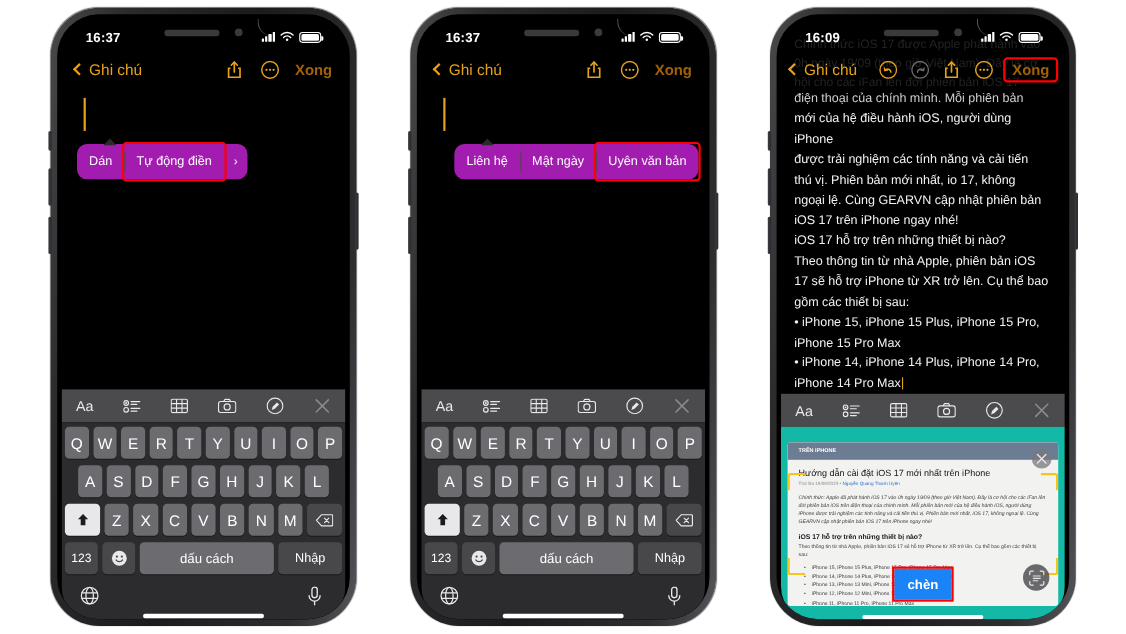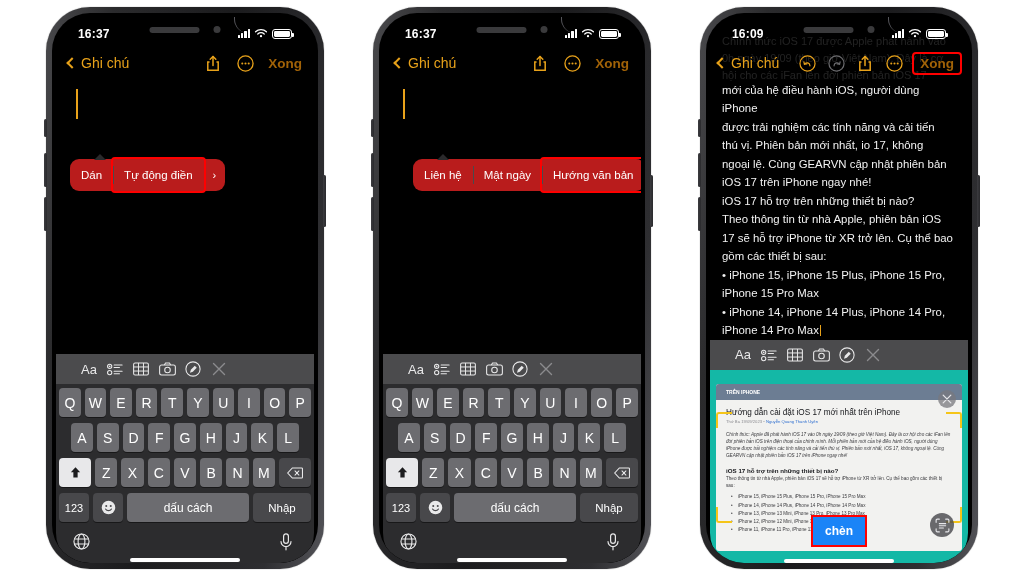--- a/index.html
+++ b/index.html
@@ -103,22 +103,22 @@
   
   .note-body { position: relative; flex: 1; overflow: hidden; }
   .caret {
     position: absolute; left: 20px; top: 10px;
     width: 2px; height: 30px; background: #e8a21a;
   }
 
   
   .ctxmenu {
     position: absolute; display: flex; align-items: stretch;
-    background: #b91c1c; border-radius: 9px; overflow: visible;
-    height: 32px; box-shadow: 0 1px 6px rgba(0,0,0,.5); margin-top: 28px;
+    background: #a21caf; border-radius: 9px; overflow: visible;
+    height: 32px; box-shadow: 0 1px 6px rgba(0,0,0,.5);
   }
   .ctxmenu::before {
     content:''; position: absolute; top:-5px; left: 24px;
     width:0;height:0;border-left:6px solid transparent;border-right:6px solid transparent;
     border-bottom:6px solid #2a2a2c;
   }
   .ctx-item {
     display: flex; align-items: center; justify-content: center;
     padding: 0 11px; color: #fff; font-size: 11.5px; white-space: nowrap;
     position: relative; cursor: pointer;
@@ -126,22 +126,22 @@
   .ctx-item + .ctx-item::before {
     content:''; position:absolute; left:0; top:7px; bottom:7px; width:1px; background:#4a4a4c;
   }
   .ctx-arrow {
     display:flex;align-items:center;justify-content:center;padding:0 9px;color:#fff;font-size:11px;cursor:pointer;
   }
   .hl { outline: 2.5px solid #ff0000; outline-offset: 0px; border-radius: 2px; z-index: 3; }
 
   
   .notes-toolbar {
-    display: flex; align-items: center; justify-content: flex-start;
-    height: 30px; background: #4b4b4d; padding: 0 20px;
+    display: flex; align-items: center; justify-content: space-between;
+    height: 30px; background: #4b4b4d; padding: 0 8px;
   }
   .tb-ico { display:flex; align-items:center; justify-content:center; width:26px;height:22px; cursor:pointer;}
 
   
   .keyboard { background: #2c2c2e; padding: 4px 3px 0; }
   .krow { display: flex; justify-content: center; gap: 4px; margin-bottom: 6px; }
   .krow.r2 { padding: 0 12px; }
   .key {
     background: #6c6c70; color: #fff; border-radius: 4px;
     height: 29px; flex: 1; display: flex; align-items: center; justify-content: center;
@@ -457,21 +457,21 @@
             </div>
             <span class="nav-done">Xong</span>
           </div>
         </div>
 
         <div class="note-body">
           <div class="caret"></div>
           <div class="ctxmenu" style="left:30px;top:52px;">
             <div class="ctx-item">Liên hệ</div>
             <div class="ctx-item">Mật ngày</div>
-            <div class="ctx-item hl">Hướng văn bản</div>
+            <div class="ctx-item hl">Uyên văn bản</div>
           </div>
         </div>
 
         <div class="notes-toolbar">
           <div class="tb-ico">
               <span style="color:#e9e9ea;font-size:13px;">Aa</span>
             </div>
           <div class="tb-ico">
               <svg width="16" height="14" viewBox="0 0 18 14">
                 <circle cx="3" cy="4" r="2.4" stroke="#e9e9ea" stroke-width="1.2" fill="none"></circle>
@@ -650,20 +650,21 @@
                   <circle cx="5.6" cy="9" r="1.1" fill="#e8a21a"></circle>
                   <circle cx="9" cy="9" r="1.1" fill="#e8a21a"></circle>
                   <circle cx="12.4" cy="9" r="1.1" fill="#e8a21a"></circle>
                 </svg>
             </div>
             <span class="nav-done hl" style="padding:2px 6px;">Xong</span>
           </div>
         </div>
 
         <div class="note-text" id="p3text">
+            <p class="clip">điện thoại của chính mình. Mỗi phiên bản</p>
             <p>mới của hệ điều hành iOS, người dùng iPhone</p>
             <p>được trải nghiệm các tính năng và cải tiến</p>
             <p>thú vị. Phiên bản mới nhất, io 17, không</p>
             <p>ngoại lệ. Cùng GEARVN cập nhật phiên bản</p>
             <p>iOS 17 trên iPhone ngay nhé!</p>
             <p>iOS 17 hỗ trợ trên những thiết bị nào?</p>
             <p>Theo thông tin từ nhà Apple, phiên bản iOS</p>
             <p>17 sẽ hỗ trợ iPhone từ XR trở lên. Cụ thể bao</p>
             <p>gồm các thiết bị sau:</p>
             <p>• iPhone 15, iPhone 15 Plus, iPhone 15 Pro,</p>

